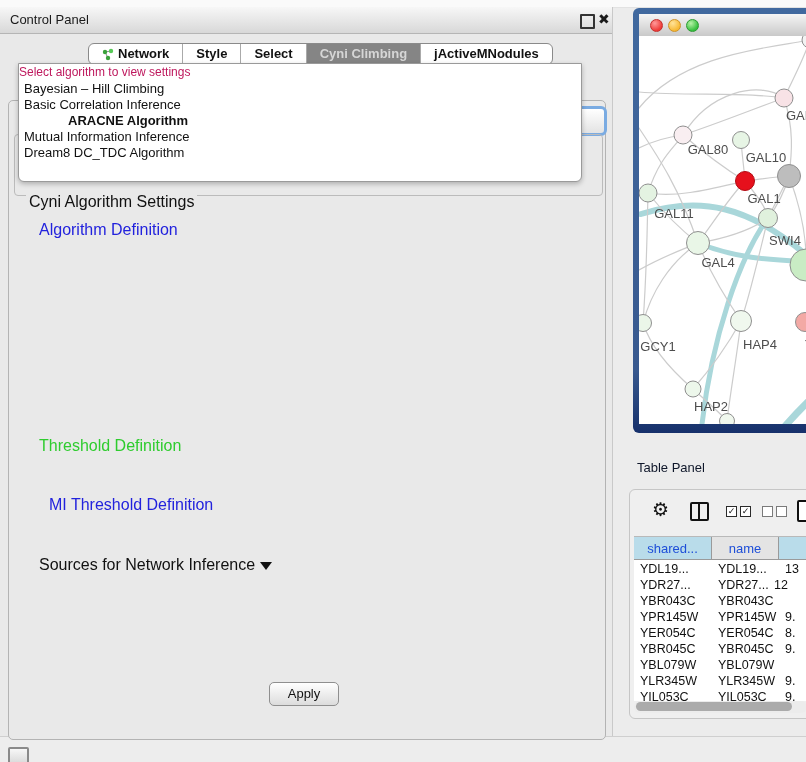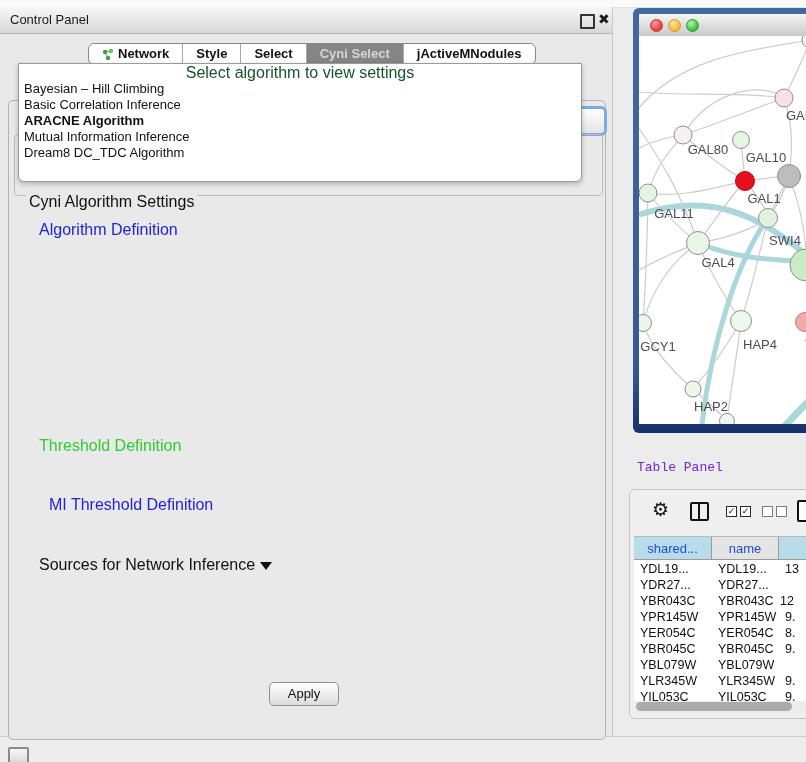--- a/index.html
+++ b/index.html
@@ -20,24 +20,24 @@
   .tab{display:flex;align-items:center;gap:4px;padding:0 13px;font-size:13px;font-weight:bold;color:#111;border-left:1px solid #aaa;cursor:default;line-height:20px;}
   .tab:first-child{border-left:none;}
   .tab.selected{background:#858585;color:#d6d6d6;}
   
   #outer-panel{left:8px;top:93px;width:596px;height:638px;border:1px solid #b3b3b3;border-radius:5px;background:#e9e9e9;z-index:1;}
   
   #hidden-combo{left:560px;top:99px;width:41px;height:24px;border:3px solid #7aabe2;border-radius:6px;background:linear-gradient(#fff,#e3e3e3);z-index:2;}
   #hidden-group{left:14px;top:127px;width:587px;height:60px;border:1px solid #bbb;border-radius:4px;z-index:2;}
   
   #algo-popup{left:18px;top:56px;width:562px;height:117px;background:#fff;border:1px solid #9a9a9a;border-radius:0 0 6px 6px;box-shadow:0 2px 5px rgba(0,0,0,.25);z-index:50;overflow:hidden;}
-  #algo-popup .ph{height:17px;line-height:17px;text-align:center;color:#14532d;font-size:16px;}
+  #algo-popup .ph{height:17px;line-height:17px;text-align:left;color:#be185d;font-size:12px;}
   #algo-popup ul{margin:0;padding:0;list-style:none;}
   #algo-popup li{height:16px;line-height:16px;font-size:13px;color:#111;padding-left:5px;white-space:nowrap;}
-  #algo-popup li.bold{font-weight:bold;}
+  #algo-popup li.bold{font-weight:bold;margin-left:44px;}
   
   .groupbox{position:absolute;border:1px solid #a8a8a8;border-radius:4px;}
   .grouplabel{position:absolute;font-size:16px;background:#e9e9e9;padding:0 3px;white-space:nowrap;z-index:4;}
   .blue{color:#2222dd;}
   .green{color:#2ecc2e;}
   .lbl{position:absolute;font-size:13px;font-weight:bold;color:#111;white-space:nowrap;}
   .lbl.dis{color:#9a9a9a;}
   
   .combo{position:absolute;border:1px solid #9a9a9a;border-radius:5px;background:linear-gradient(#ffffff,#e4e4e4);font-size:13px;color:#111;line-height:21px;padding-left:12px;box-sizing:border-box;}
   .spin{position:absolute;right:5px;top:50%;transform:translateY(-50%);display:flex;flex-direction:column;gap:2px;align-items:center;padding-left:6px;border-left:1px solid #c0c0c0;height:14px;justify-content:center;}
@@ -59,21 +59,21 @@
   .vthumb{position:absolute;background:#b3b3b3;border-radius:6px;}
   
   #apply-btn{left:269px;top:675px;width:68px;height:22px;border:1px solid #8f8f8f;border-radius:5px;background:linear-gradient(#ffffff,#dcdcdc);font-size:13px;color:#111;text-align:center;line-height:21px;z-index:4;}
   
   #netwin{left:633px;top:8px;width:173px;height:425px;background:linear-gradient(#41699f,#38598f 85%,#16306b);border-radius:6px 0 0 6px;padding:6px 0 9px 6px;box-sizing:border-box;z-index:3;}
   #netwin-inner{position:relative;width:167px;height:410px;overflow:hidden;}
   #netwin-titlebar{position:absolute;left:0;top:0;width:167px;height:22px;background:linear-gradient(#f5f5f5,#c9c9c9);border-bottom:1px solid #9a9a9a;}
   .tl{position:absolute;top:5px;width:11px;height:11px;border-radius:50%;}
   #net-canvas{position:absolute;left:0;top:22px;width:167px;height:388px;background:#fff;}
   
-  #tp-title{left:637px;top:460px;font-size:13px;color:#6d28d9;font-family:Liberation Mono, monospace;}
+  #tp-title{left:637px;top:460px;font-size:13px;color:#0f172a;}
   #tp-box{left:629px;top:489px;width:177px;height:228px;background:#efefef;border:1px solid #c6c6c6;border-radius:6px 0 0 6px;z-index:2;}
   #tp-toolbar{position:absolute;left:4px;top:8px;width:173px;height:32px;overflow:hidden;}
   .tbi{position:absolute;top:4px;}
   #gear{left:18px;top:1px;font-size:19px;color:#111;line-height:22px;}
   #splitcols{left:56px;top:4px;width:15px;height:15px;border:2px solid #111;border-radius:2px;}
   #splitcols:after{content:"";position:absolute;left:6px;top:0;width:2px;height:15px;background:#111;}
   .cb{position:absolute;top:8px;width:9px;height:9px;border:1.5px solid #2a2a2a;background:#fff;font-size:9px;line-height:9px;text-align:center;color:#111;font-weight:bold;}
   .cb.empty{border-color:#7a7a7a;}
   #docicon{left:163px;top:2px;width:14px;height:18px;border:2px solid #111;border-radius:2px;background:#fff;}
   #tp-table{position:absolute;left:4px;top:46px;width:173px;height:164px;background:#fff;overflow:hidden;border-top:1px solid #b9b9b9;}
@@ -113,21 +113,21 @@
           </svg>
           <span>Network</span>
         </div>
         <div class="tab">
           <span>Style</span>
         </div>
         <div class="tab">
           <span>Select</span>
         </div>
         <div class="tab selected">
-          <span>Cyni Select</span>
+          <span>Cyni Climbing</span>
         </div>
         <div class="tab">
           <span>jActiveMNodules</span>
         </div>
       </div>
 
     <div class="abs" id="outer-panel"></div>
     <div class="abs" id="hidden-combo"></div>
     <div class="abs" id="hidden-group"></div>
 
@@ -316,21 +316,21 @@
         <div class="th" style="left: 78px; width: 67px;">name</div>
         <div class="th bluebg" style="left: 145px; width: 28px;"></div>
         <div class="tr-row" style="top: 24px;">
           <div class="td" style="left: 6px; width: 72px;">YDL19...</div>
           <div class="td" style="left: 84px; width: 61px;">YDL19...</div>
           <div class="td" style="left: 151px; width: 22px;">13</div>
         </div>
         <div class="tr-row" style="top: 40px;">
           <div class="td" style="left: 6px; width: 72px;">YDR27...</div>
           <div class="td" style="left: 84px; width: 61px;">YDR27...</div>
-          <div class="td" style="left: 146px; width: 22px; margin-top: 16px;">12</div>
+          <div class="td" style="left: 140px; width: 22px;">12</div>
         </div>
         <div class="tr-row" style="top: 56px;">
           <div class="td" style="left: 6px; width: 72px;">YBR043C</div>
           <div class="td" style="left: 84px; width: 61px;">YBR043C</div>
           <div class="td" style="left: 151px; width: 22px;"></div>
         </div>
         <div class="tr-row" style="top: 72px;">
           <div class="td" style="left: 6px; width: 72px;">YPR145W</div>
           <div class="td" style="left: 84px; width: 61px;">YPR145W</div>
           <div class="td" style="left: 151px; width: 22px;">9.</div>

